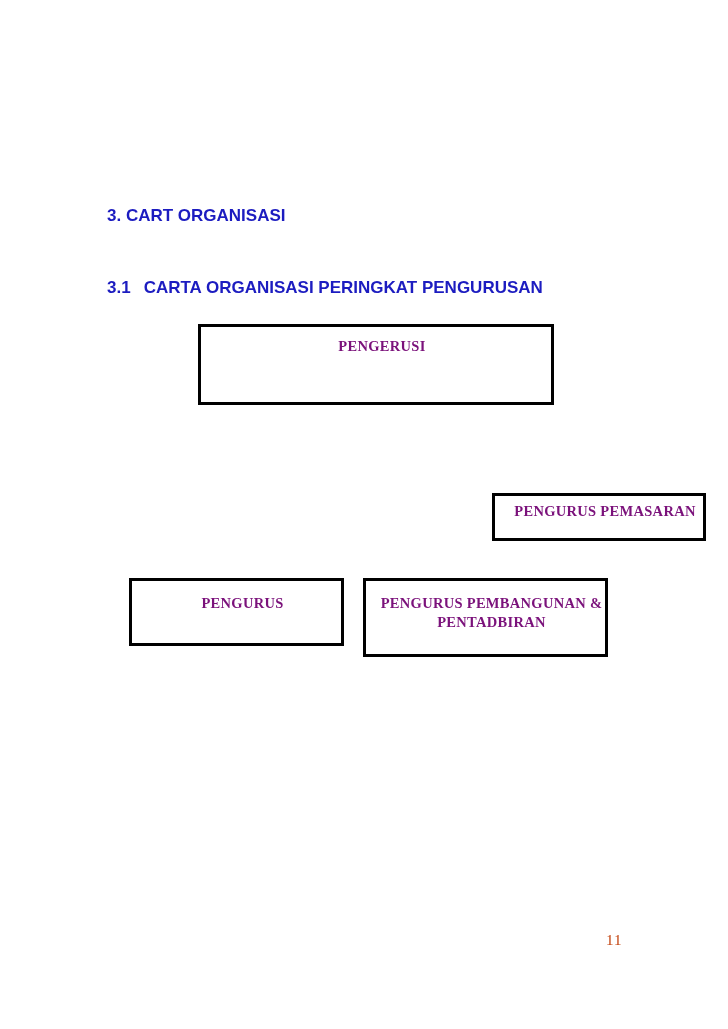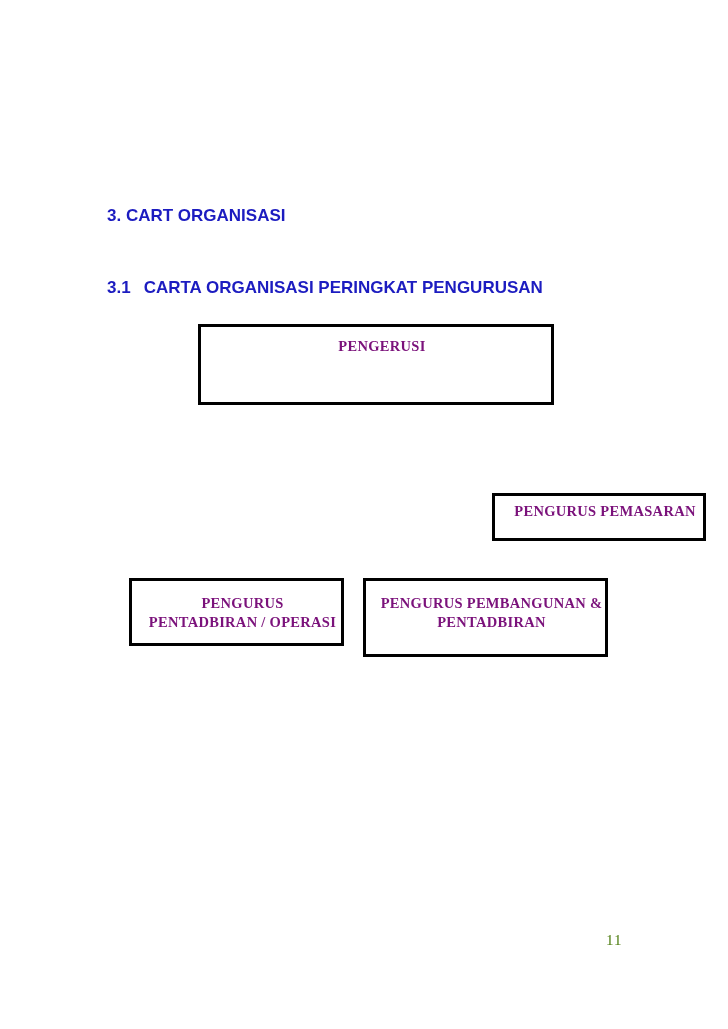--- a/index.html
+++ b/index.html
@@ -48,21 +48,21 @@
   .node-pengerusi   { left: 198px; top: 324px; width: 356px; height: 81px; padding-top: 10px; }
   .node-kewangan    { left:  53px; top: 489px; width: 212px; height: 57px; padding-top:  7px; }
   .node-pemasaran   { left: 472px; top: 493px; width: 214px; height: 48px; padding-top:  6px; margin-left: 20px; }
   .node-pentadbiran { left: 129px; top: 578px; width: 215px; height: 68px; padding-top: 13px; align-items: center; }
   .node-pembangunan { left: 363px; top: 578px; width: 245px; height: 79px; padding-top: 13px; }
   .node-line { display: block; }
   .page-number {
     position: absolute;
     left: 606px;
     top: 930px;
-    color: #4d7c0f;
+    color: #c2410c;
     font-family: "Liberation Serif", "DejaVu Serif", serif;
     font-size: 15px;
     line-height: 20px;
     letter-spacing: 1px;
   }
 </style>
 </head>
 <body>
 
 <div class="page">
@@ -77,21 +77,20 @@
     <span class="node-line">PENGERUSI</span>
   </div>
 
 
   <div class="org-node node-pemasaran">
     <span class="node-line">PENGURUS PEMASARAN</span>
   </div>
 
   <div class="org-node node-pentadbiran">
     <span class="node-line">PENGURUS</span>
-    <span class="node-line">PENTADBIRAN / OPERASI</span>
   </div>
 
   <div class="org-node node-pembangunan">
     <span class="node-line">PENGURUS PEMBANGUNAN &amp;</span>
     <span class="node-line">PENTADBIRAN</span>
   </div>
 
   <div class="page-number">11</div>
 
 </div>

